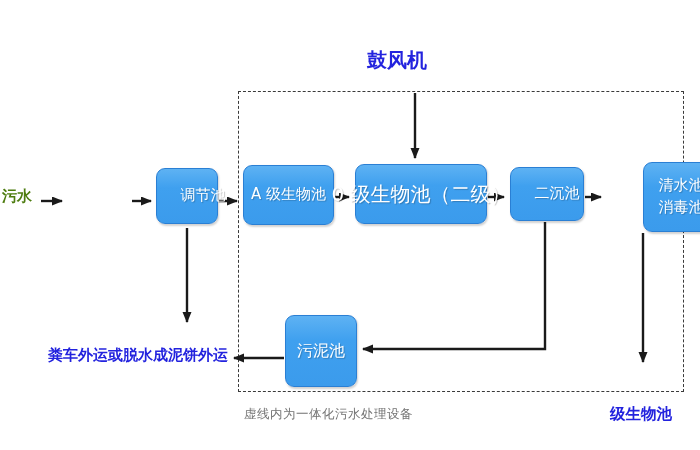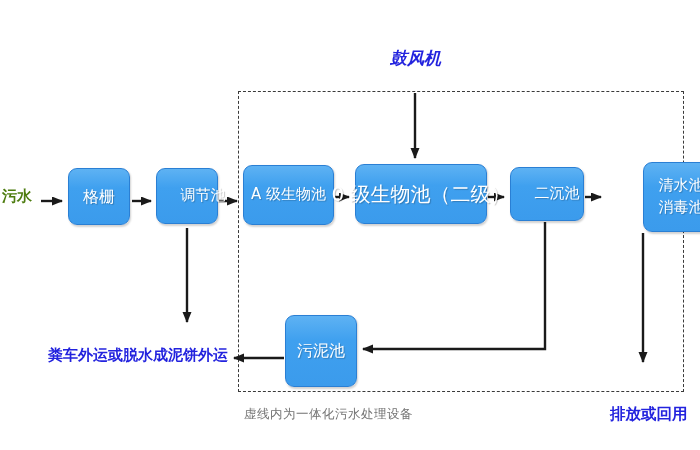--- a/index.html
+++ b/index.html
@@ -49,23 +49,20 @@
       <line x1="415" y1="93" x2="415" y2="158" marker-end="url(#ah)"></line>
       <line x1="187" y1="228" x2="187" y2="322" marker-end="url(#ah)"></line>
       <polyline points="545,222 545,349 363,349" marker-end="url(#ah)"></polyline>
       <line x1="284" y1="358" x2="234" y2="358" marker-end="url(#ah)"></line>
       <line x1="643" y1="233" x2="643" y2="362" marker-end="url(#ah)"></line>
     </g>
   </svg>
 
   <div class="lbl lbl-black-big" style="left:2px;top:187px;">污水</div>
 
-  <div class="box" style="left:68px;top:168px;width:62px;height:57px;font-size:16px;">
-    <span>格栅</span>
-  </div>
 
   <div class="box" style="left:156px;top:168px;width:62px;height:56px;padding-left:32px;">
     <span>调节池</span>
   </div>
 
   <div class="box" style="left:243px;top:165px;width:91px;height:60px;">
     <span>A 级生物池</span>
   </div>
 
   <div class="box" style="left:355px;top:164px;width:132px;height:60px;font-size:20px;">
@@ -78,21 +75,21 @@
 
   <div class="box" style="left:643px;top:162px;width:76px;height:70px;">
     <span>清水池</span>
     <span>消毒池</span>
   </div>
 
   <div class="box" style="left:285px;top:315px;width:72px;height:72px;font-size:16px;">
     <span>污泥池</span>
   </div>
 
-  <div class="lbl lbl-blue" style="left:390px;top:47px;font-size:17px;font-style:italic;">鼓风机</div>
+  <div class="lbl lbl-blue" style="left:367px;top:47px;font-size:20px;">鼓风机</div>
 
   <div class="lbl lbl-blue" style="left:48px;top:346px;font-size:15px;text-align:center;">粪车外运或脱水成泥饼外运</div>
 
-  <div class="lbl lbl-blue" style="left:610px;top:404px;font-size:15.5px;">排放或回用</div>
+  <div class="lbl lbl-blue" style="left:610px;top:404px;font-size:15.5px;">级生物池</div>
 
   <div class="lbl lbl-note" style="left:244px;top:406px;">虚线内为一体化污水处理设备</div>
 
 </div>
 
 </body></html>

